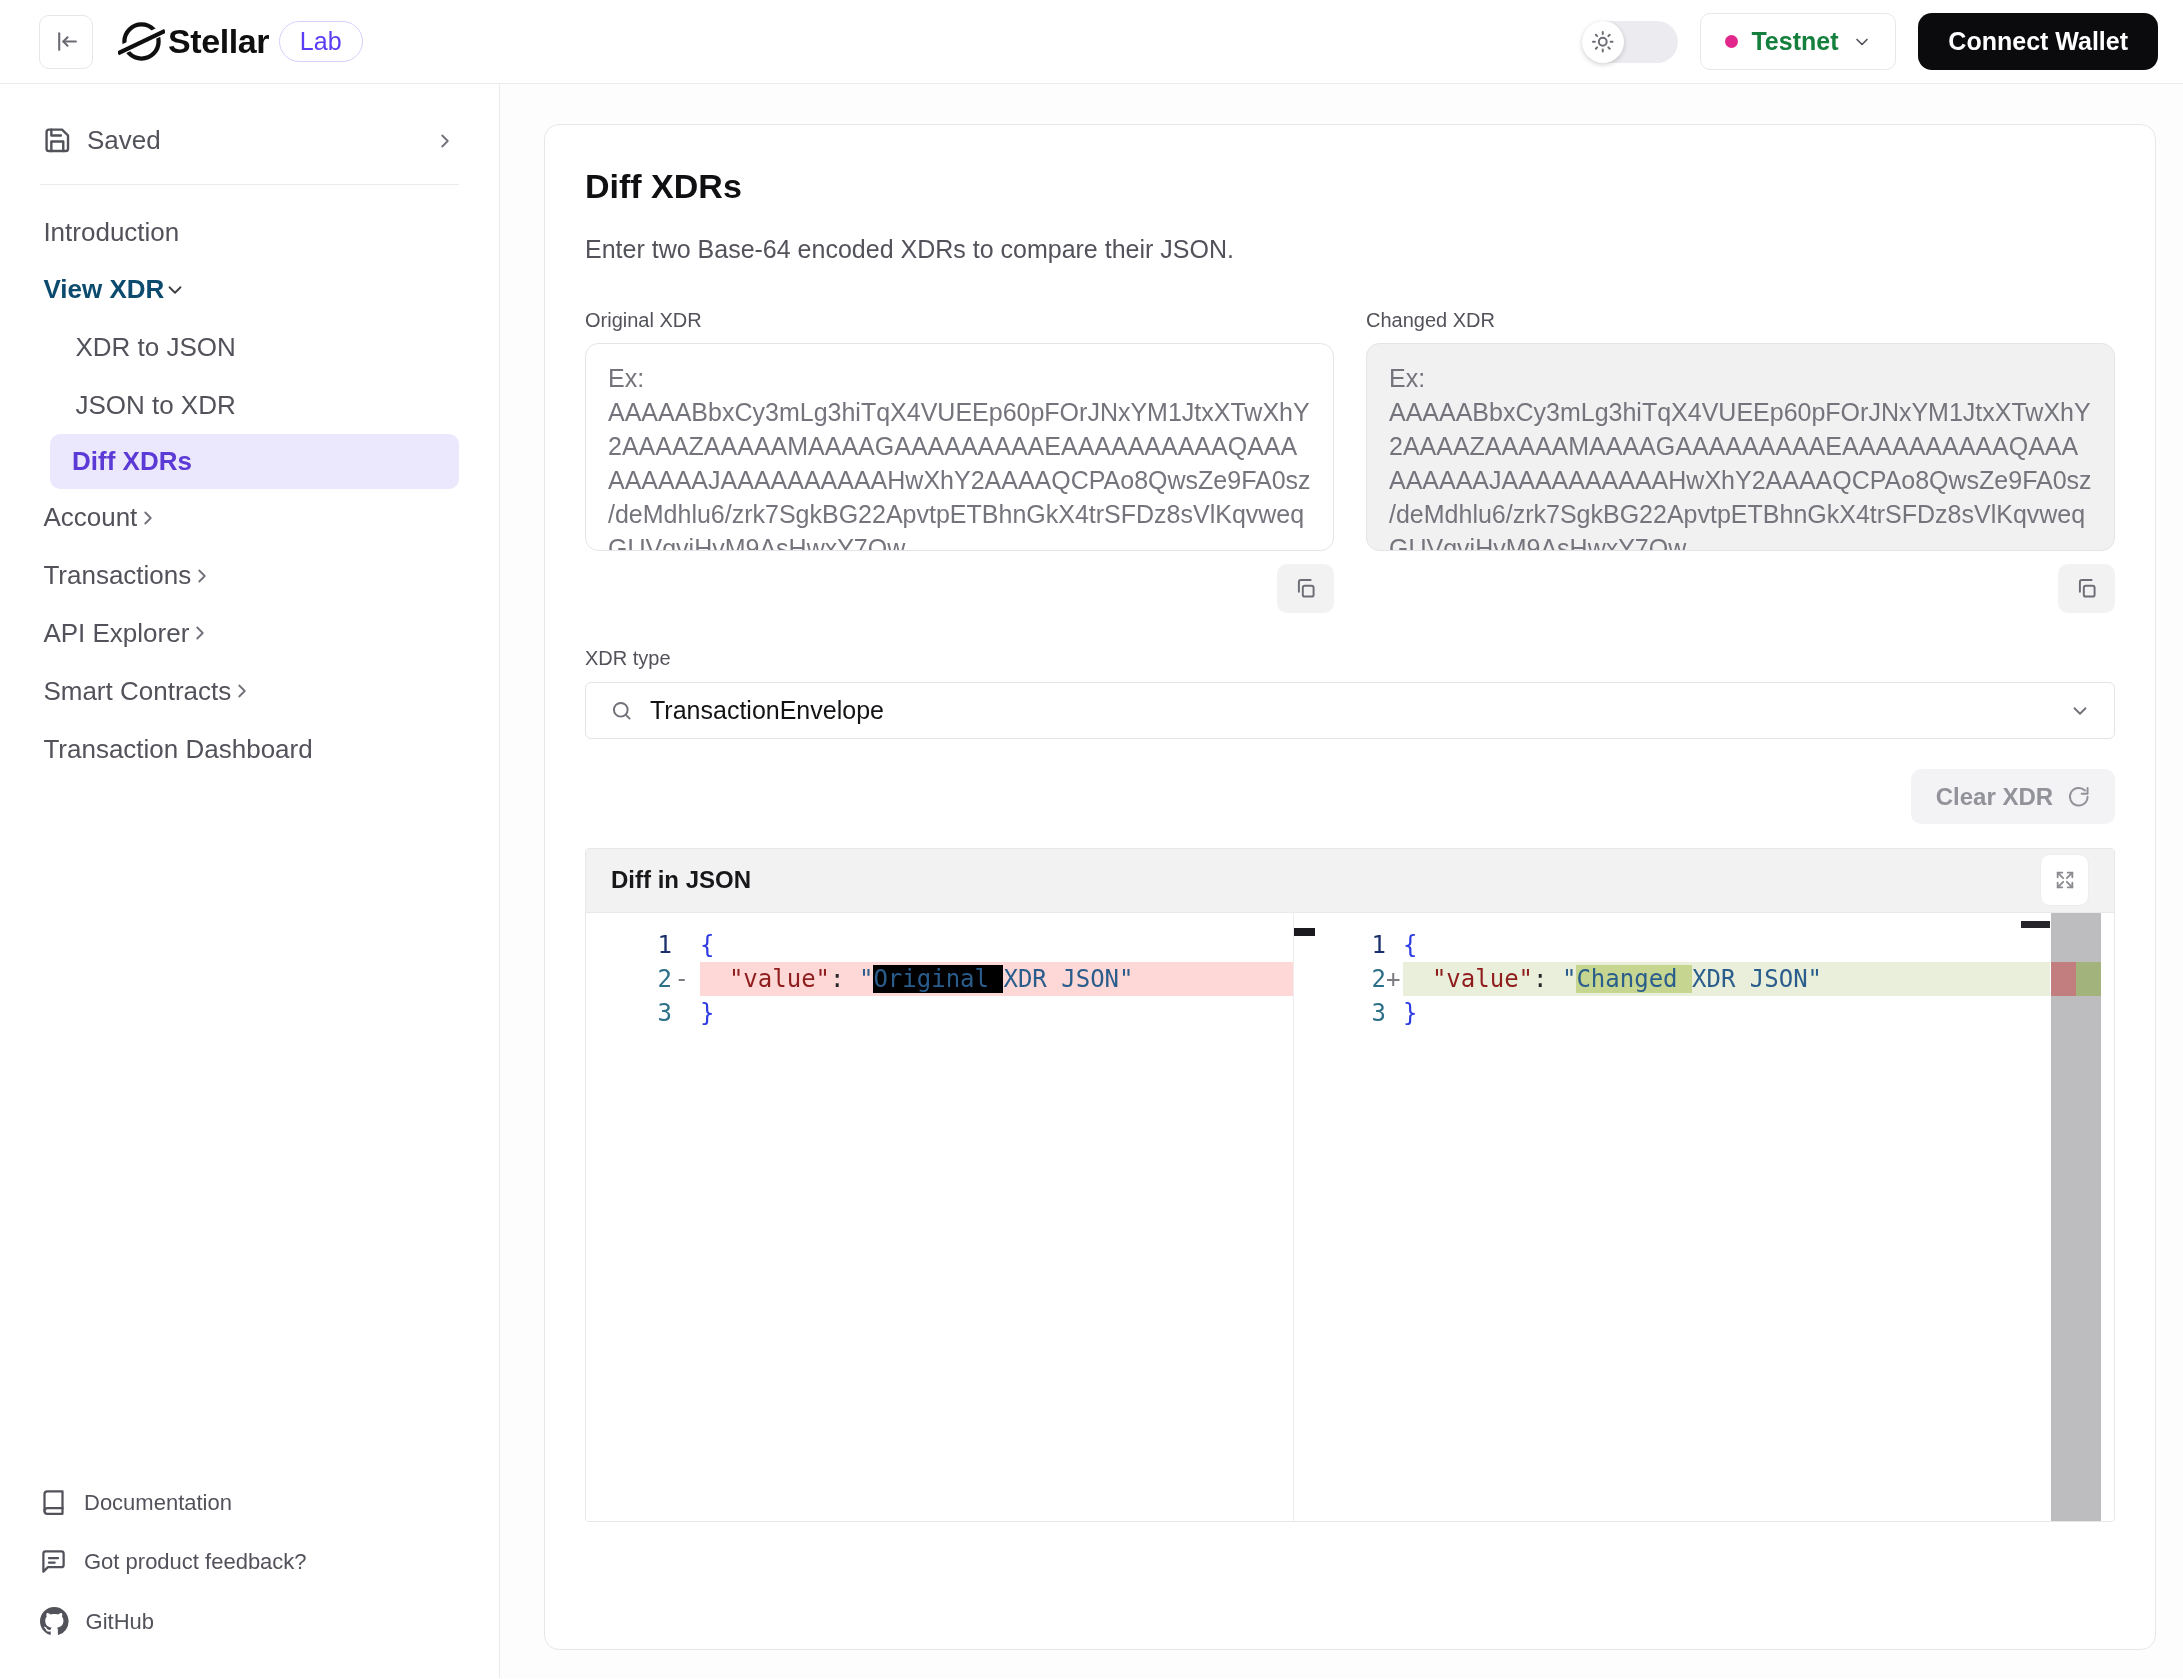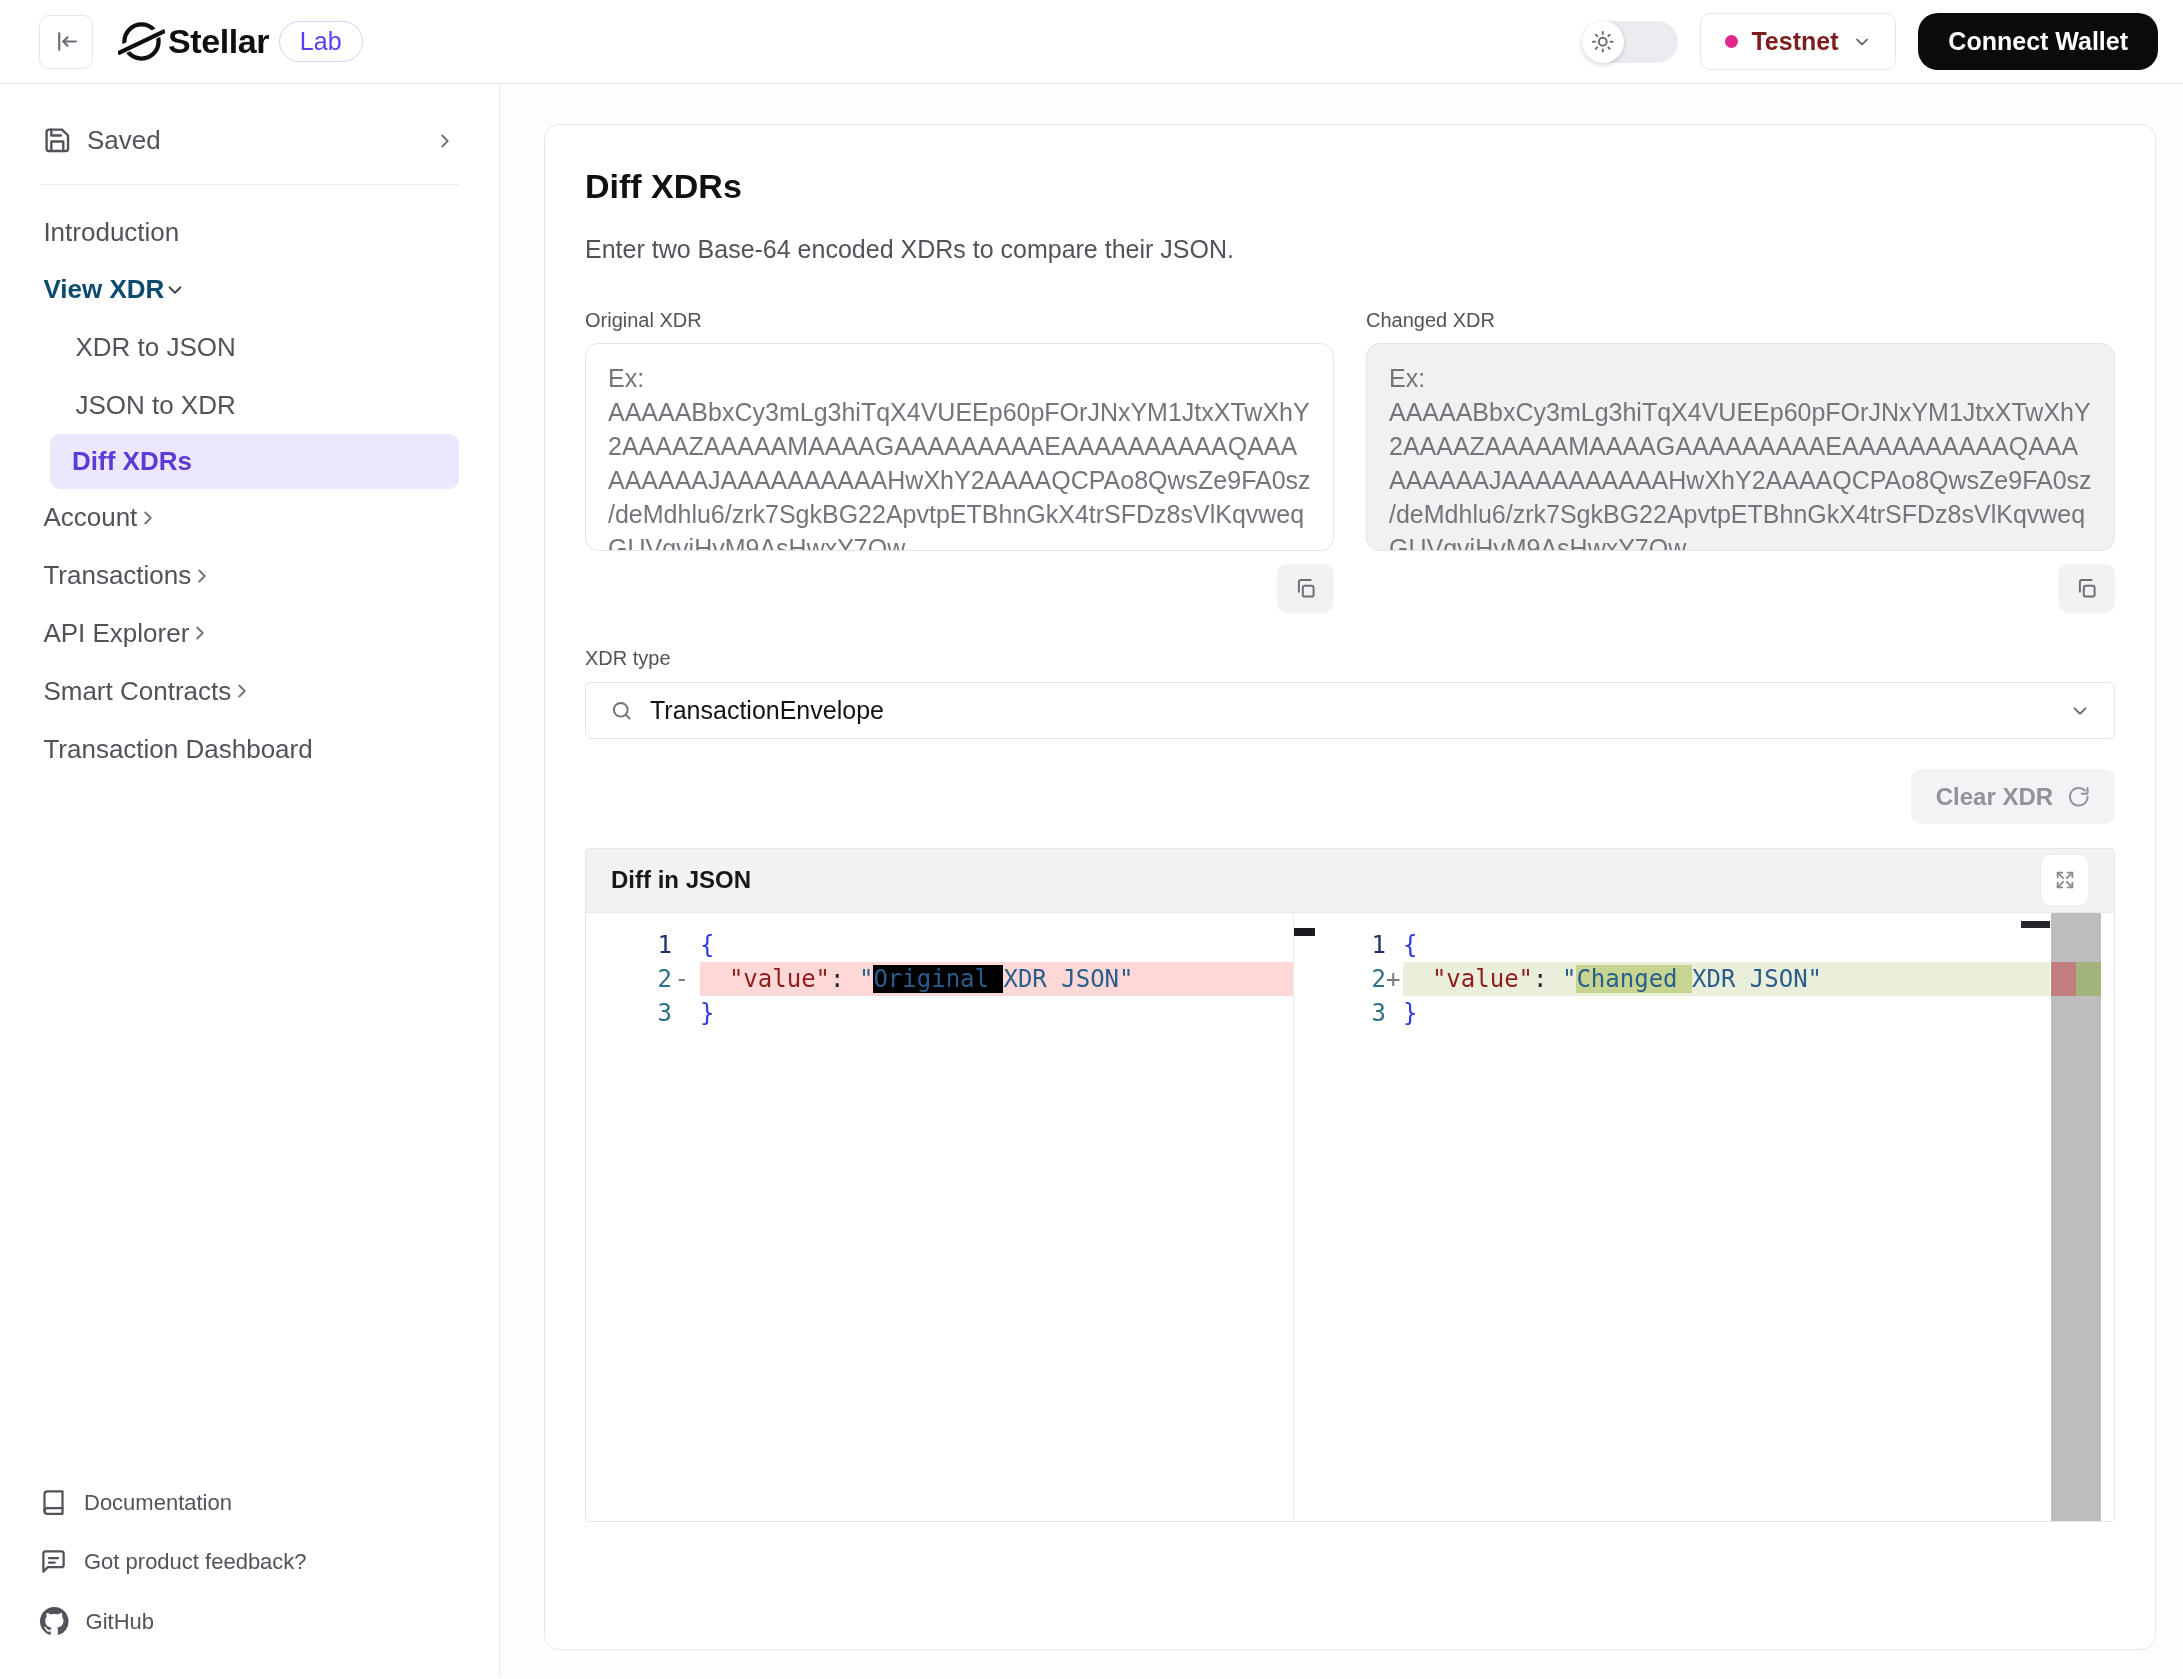--- a/index.html
+++ b/index.html
@@ -14,22 +14,22 @@
   .header { height:84px; display:flex; align-items:center; padding:0 25px 0 39px; border-bottom:1.7px solid #ebebee; background:#fff; }
   .collapse-btn { width:54px; height:54px; border:1.7px solid #e7e7ea; border-radius:10px; background:#fff; display:flex; align-items:center; justify-content:center; cursor:pointer; }
   .logo-group { display:flex; align-items:center; margin-left:25px; gap:3px; }
   .brand-name { font-size:34px; font-weight:600; color:#0f0f10; letter-spacing:-0.4px; }
   .lab-badge { margin-left:6.7px; border:1.7px solid #d8cefb; color:#5b3df5; border-radius:839px; font-size:25px; padding:5px 20px; }
   .header-right { margin-left:auto; display:flex; align-items:center; gap:22px; }
   .theme-toggle { width:96px; height:42px; border-radius:839px; background:#ececf0; position:relative; cursor:pointer; }
   .theme-knob { position:absolute; left:0; top:0; width:42px; height:42px; border-radius:50%; background:#fff; box-shadow:0 1.7px 5px rgba(0,0,0,.18); display:flex; align-items:center; justify-content:center; }
   .network-btn { height:57px; border:1.7px solid #e7e7ea; border-radius:10px; background:#fff; display:flex; align-items:center; gap:13.4px; padding:0 23.5px; cursor:pointer; }
   .network-dot { width:13.4px; height:13.4px; border-radius:50%; background:#e3268c; }
-  .network-label { font-size:25px; font-weight:700; color:#7f1d1d; }
-  .wallet-btn { height:57px; border:none; border-radius:20px; background:#0b0b0d; color:#fff; font-size:25px; font-weight:700; padding:0 30px; font-family:inherit; cursor:pointer; }
+  .network-label { font-size:25px; font-weight:700; color:#15803d; }
+  .wallet-btn { height:57px; border:none; border-radius:14px; background:#0b0b0d; color:#fff; font-size:25px; font-weight:700; padding:0 30px; font-family:inherit; cursor:pointer; }
 
   
   .app { display:flex; height:1594px; }
   .sidebar { width:500px; flex:none; border-right:1.7px solid #ebebee; background:#fff; padding:28.6px 40px 42px; display:flex; flex-direction:column; }
   .main { flex:1; padding:40px 25px 0 44px; background:#fdfdfd; overflow:hidden; }
 
   
   .side-row { display:flex; align-items:center; font-size:26px; color:#52525b; padding:12.6px 3.4px; cursor:pointer;justify-content:center; }
   .side-row .grow { flex:1; }
   .side-row .chev { color:#71717a; }

